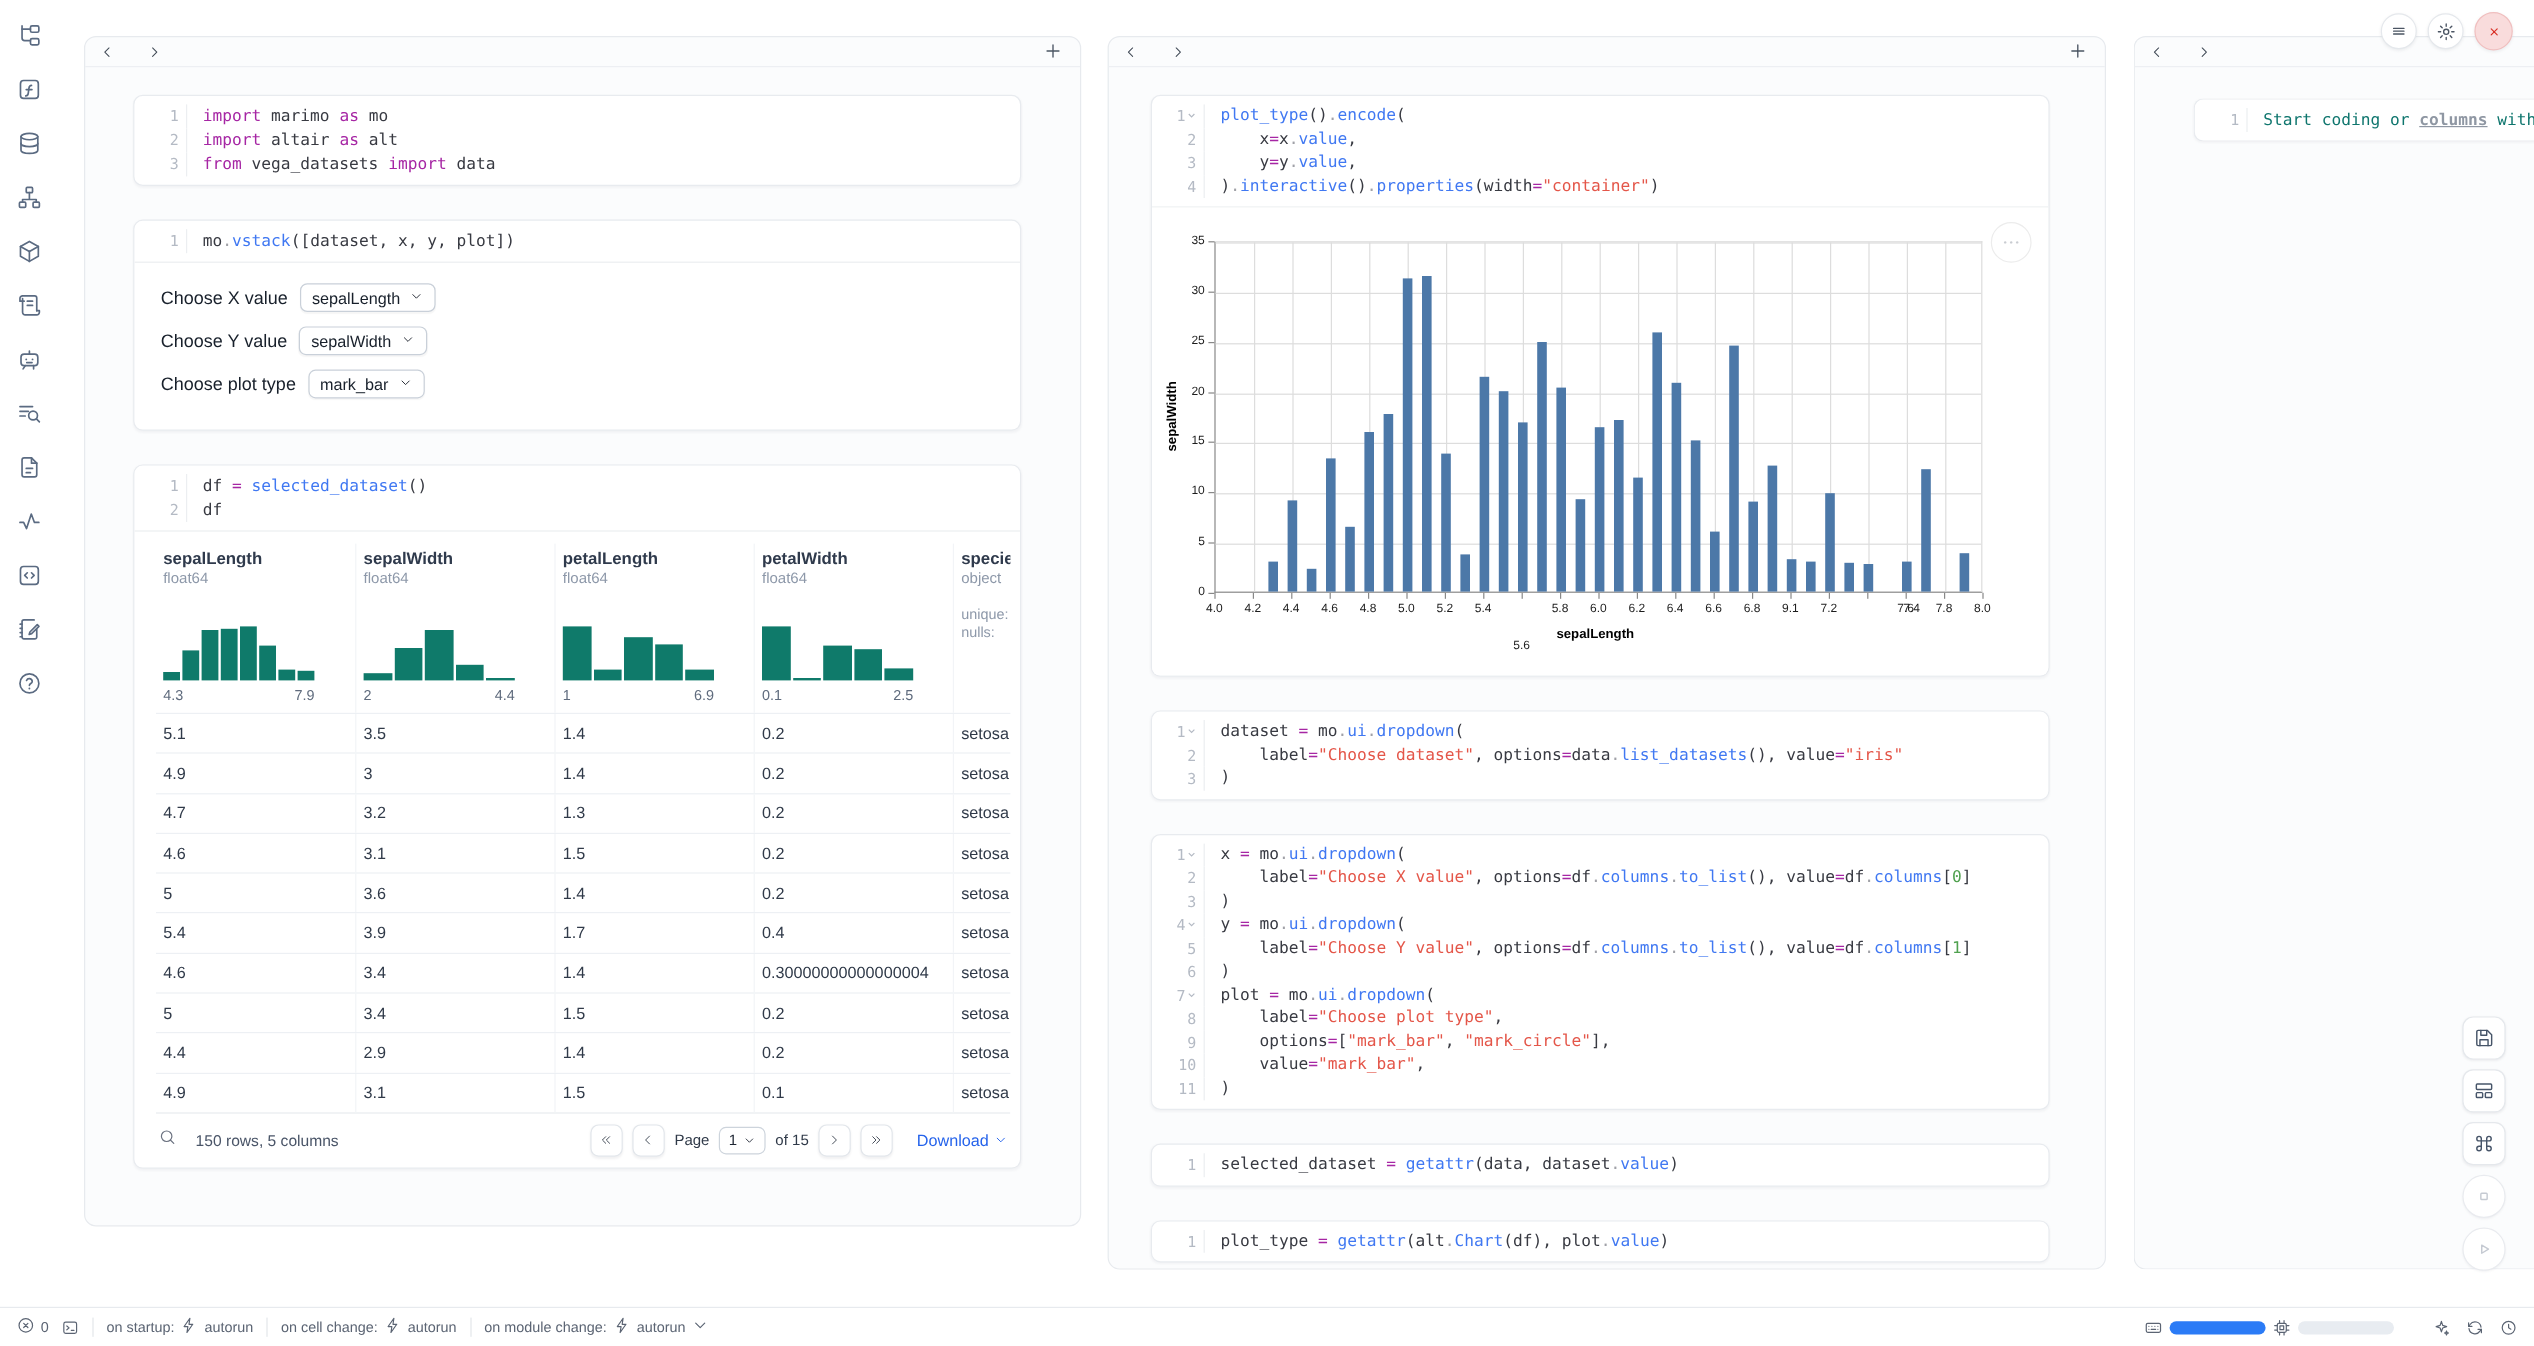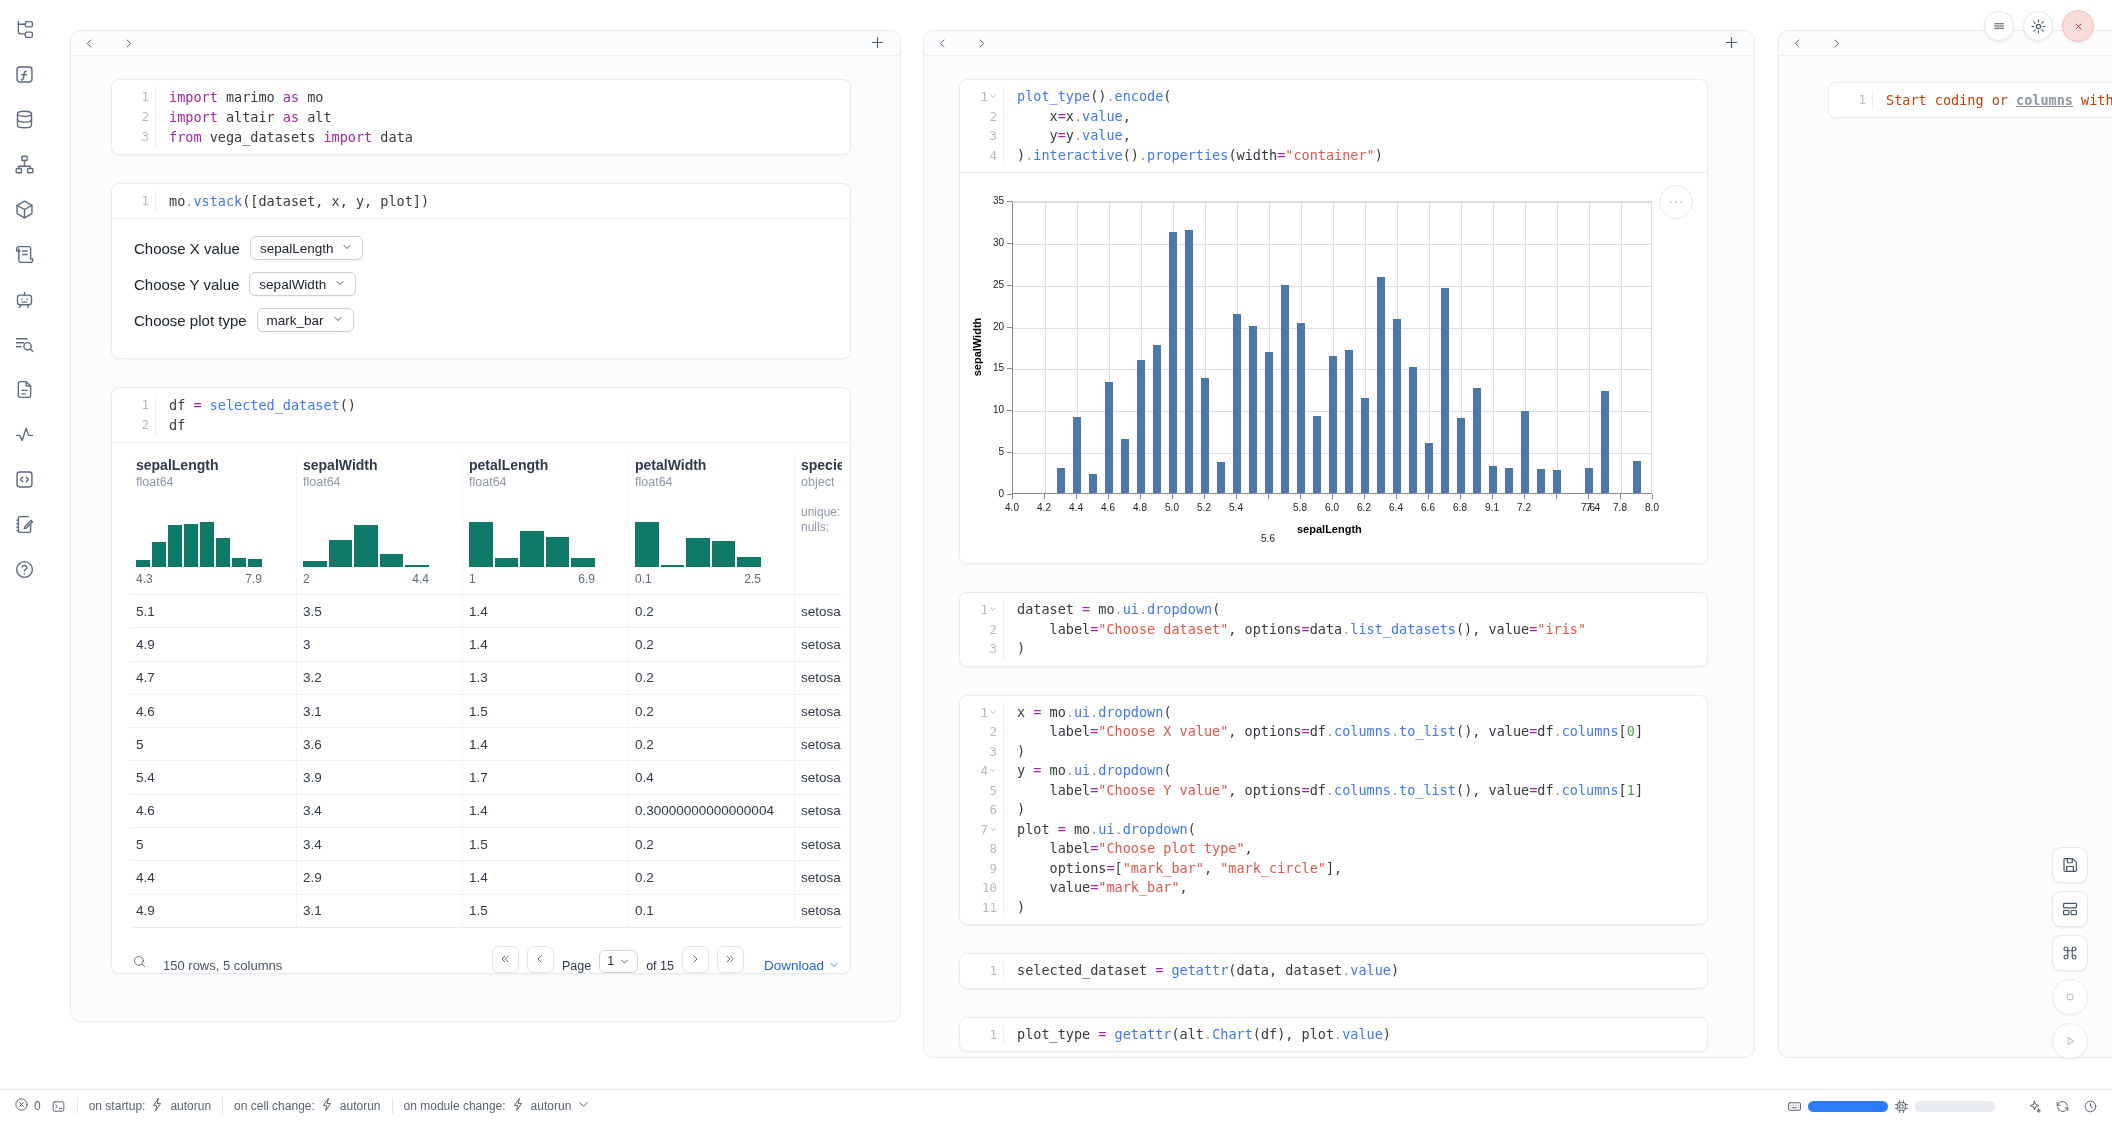--- a/index.html
+++ b/index.html
@@ -26,21 +26,21 @@
   #col3 .cell{margin-left:49px;width:380px;border-right:none;border-top-right-radius:0;border-bottom-right-radius:0}
   .code{padding:7px 0}
   .cl{display:flex;align-items:flex-start;line-height:20px}
   .lh195 .cl{line-height:19.5px}
   .ln{flex:0 0 44px;text-align:right;padding-right:6px;color:#b4bac4;font-size:12.5px;
       font-family:"DejaVu Sans Mono",monospace;border-right:1px solid #eceef1;position:relative}
   .fold{color:#b4bac4;margin-left:1px;vertical-align:1px}
   .src{white-space:pre;padding-left:13px;font-family:"DejaVu Sans Mono",monospace;font-size:13.5px}
   .tk-d{color:#383a42}.tk-kw{color:#a626a4}.tk-fn{color:#4078f2}.tk-str{color:#e45649}
   .tk-num{color:#50a14f}.tk-p{color:#a0a1a7}
-  .tk-ph{color:#c2410c}.tk-phu{color:#8f97a3;text-decoration:underline;font-weight:bold}
+  .tk-ph{color:#0f766e}.tk-phu{color:#8f97a3;text-decoration:underline;font-weight:bold}
   .divider{border-top:1px solid #eceef1}
 
   
   .controls{padding:17px 0 14px 22px}
   .ctl-row{display:flex;align-items:center;margin-bottom:12px;height:24px}
   .ctl-label{font-size:15px;color:#18202b;margin-right:10px}
   .select{display:inline-flex;align-items:center;justify-content:space-between;gap:8px;height:24px;
       border:1px solid #c9d0d9;border-radius:6px;padding:0 9px;font-size:13.5px;color:#18202b;
       background:#fff;box-shadow:0 1px 1px rgba(0,0,0,.04);cursor:pointer}
   .select.wide{width:222px}
@@ -53,21 +53,21 @@
   .df-hcell+.df-hcell{border-left:1px solid #f2f4f7}
   .col-name{font-size:14px;font-weight:bold;color:#2f3a4c;white-space:nowrap;overflow:hidden}
   .col-dtype{font-size:12.5px;color:#8d98a9;margin-top:2px}
   .hist{margin-top:16px;height:62px;width:126px;display:flex;align-items:flex-end;gap:2px}
   .hist .hb{flex:1;background:#0f7a6a}
   .minmax{width:126px;display:flex;justify-content:space-between;font-size:12px;color:#5f6b7d;margin-top:5px}
   .colmeta{margin-top:16px;font-size:12px;color:#8d98a9;line-height:15px;white-space:nowrap;overflow:hidden}
   .df-row{display:grid;grid-template-columns:repeat(5,166px);width:830px;border-top:1px solid #edf0f4;height:33.3px;align-items:center}
   .df-cell{font-size:13.5px;color:#303a49;padding-left:6px;white-space:nowrap;overflow:hidden}
   .df-cell+.df-cell{border-left:1px solid #f2f4f7;height:100%;display:flex;align-items:center}
-  .df-footer{border-top:1px solid #e8ebef;height:46px;display:flex;align-items:flex-end;padding:0 2px 0 2px;gap:8px}
+  .df-footer{border-top:1px solid #e8ebef;height:46px;display:flex;align-items:center;padding:0 2px 0 2px;gap:8px}
   .df-summary{font-size:13px;color:#4a5568;margin-left:8px}
   .pg-btn{width:27px;height:27px;border:1px solid #e2e6eb;border-radius:7px;background:#fff;
       box-shadow:0 1px 2px rgba(16,24,40,.06);display:flex;align-items:center;justify-content:center;color:#3f4754;cursor:pointer}
   .pg-text{font-size:12.5px;color:#303a49}
   .pg-select{display:inline-flex;align-items:center;gap:5px;height:23px;border:1px solid #cdd4dc;border-radius:6px;
       padding:0 7px;font-size:12.5px;background:#fff;cursor:pointer}
   .dl{color:#2563eb;font-size:13.5px;display:inline-flex;align-items:center;gap:4px;margin-left:12px;cursor:pointer}
   .spacer{flex:1}
 
   

